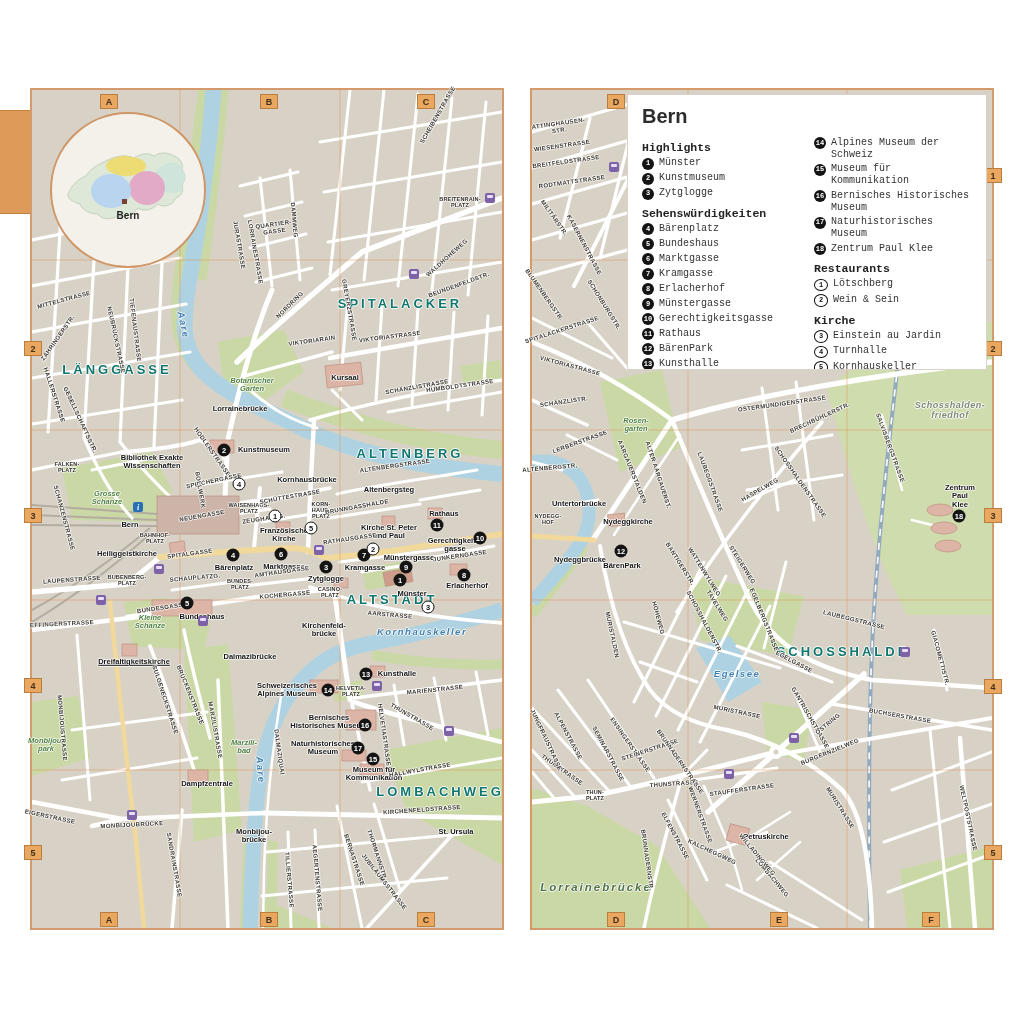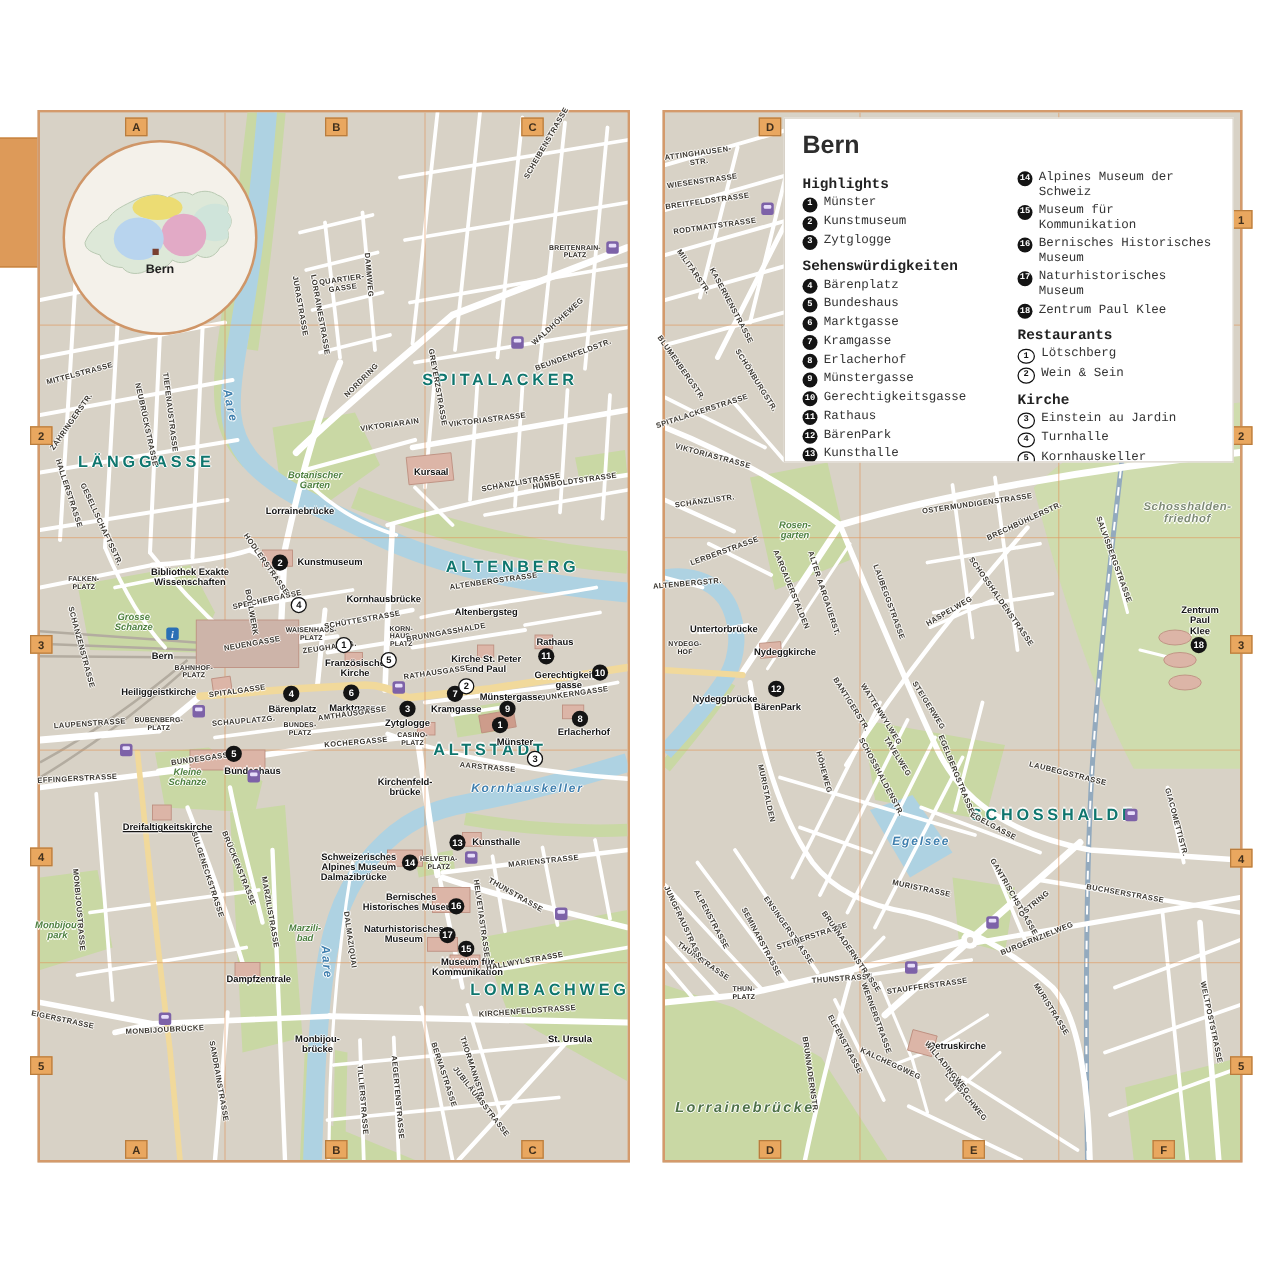--- a/index.html
+++ b/index.html
@@ -286,21 +286,21 @@
       <div class="lbl poi" style="left: 252px; top: 477px; transform: translate(-50%, -50%) rotate(0deg);">Marktgasse</div>
       <div class="lbl poi" style="left: 294px; top: 489px; transform: translate(-50%, -50%) rotate(0deg);">Zytglogge</div>
       <div class="lbl poi" style="left: 333px; top: 478px; transform: translate(-50%, -50%) rotate(0deg);">Kramgasse</div>
       <div class="lbl poi" style="left: 377px; top: 468px; transform: translate(-50%, -50%) rotate(0deg);">Münstergasse</div>
       <div class="lbl poi" style="left: 380px; top: 504px; transform: translate(-50%, -50%) rotate(0deg);">Münster</div>
       <div class="lbl poi" style="left: 435px; top: 496px; transform: translate(-50%, -50%) rotate(0deg);">Erlacherhof</div>
       <div class="lbl poi" style="left: 170px; top: 527px; transform: translate(-50%, -50%) rotate(0deg);">Bundeshaus</div>
       <div class="lbl poi" style="left: 102px; top: 572px; transform: translate(-50%, -50%) rotate(0deg); text-decoration: underline;">Dreifaltigkeitskirche</div>
       <div class="lbl poi" style="left: 292px; top: 540px; transform: translate(-50%, -50%) rotate(0deg);">Kirchenfeld-
 brücke</div>
-      <div class="lbl poi" style="left: 218px; top: 612px; transform: translate(-50%, -50%) rotate(0deg); margin-left: 33px;">Dalmazibrücke</div>
+      <div class="lbl poi" style="left: 218px; top: 567px; transform: translate(-50%, -50%) rotate(0deg);">Dalmazibrücke</div>
       <div class="lbl poi" style="left: 255px; top: 600px; transform: translate(-50%, -50%) rotate(0deg);">Schweizerisches
 Alpines Museum</div>
       <div class="lbl poi" style="left: 297px; top: 632px; transform: translate(-50%, -50%) rotate(0deg);">Bernisches
 Historisches Museum</div>
       <div class="lbl poi" style="left: 291px; top: 658px; transform: translate(-50%, -50%) rotate(0deg);">Naturhistorisches
 Museum</div>
       <div class="lbl poi" style="left: 342px; top: 684px; transform: translate(-50%, -50%) rotate(0deg);">Museum für
 Kommunikation</div>
       <div class="lbl poi" style="left: 365px; top: 584px; transform: translate(-50%, -50%) rotate(0deg);">Kunsthalle</div>
       <div class="lbl poi" style="left: 175px; top: 694px; transform: translate(-50%, -50%) rotate(0deg);">Dampfzentrale</div>

